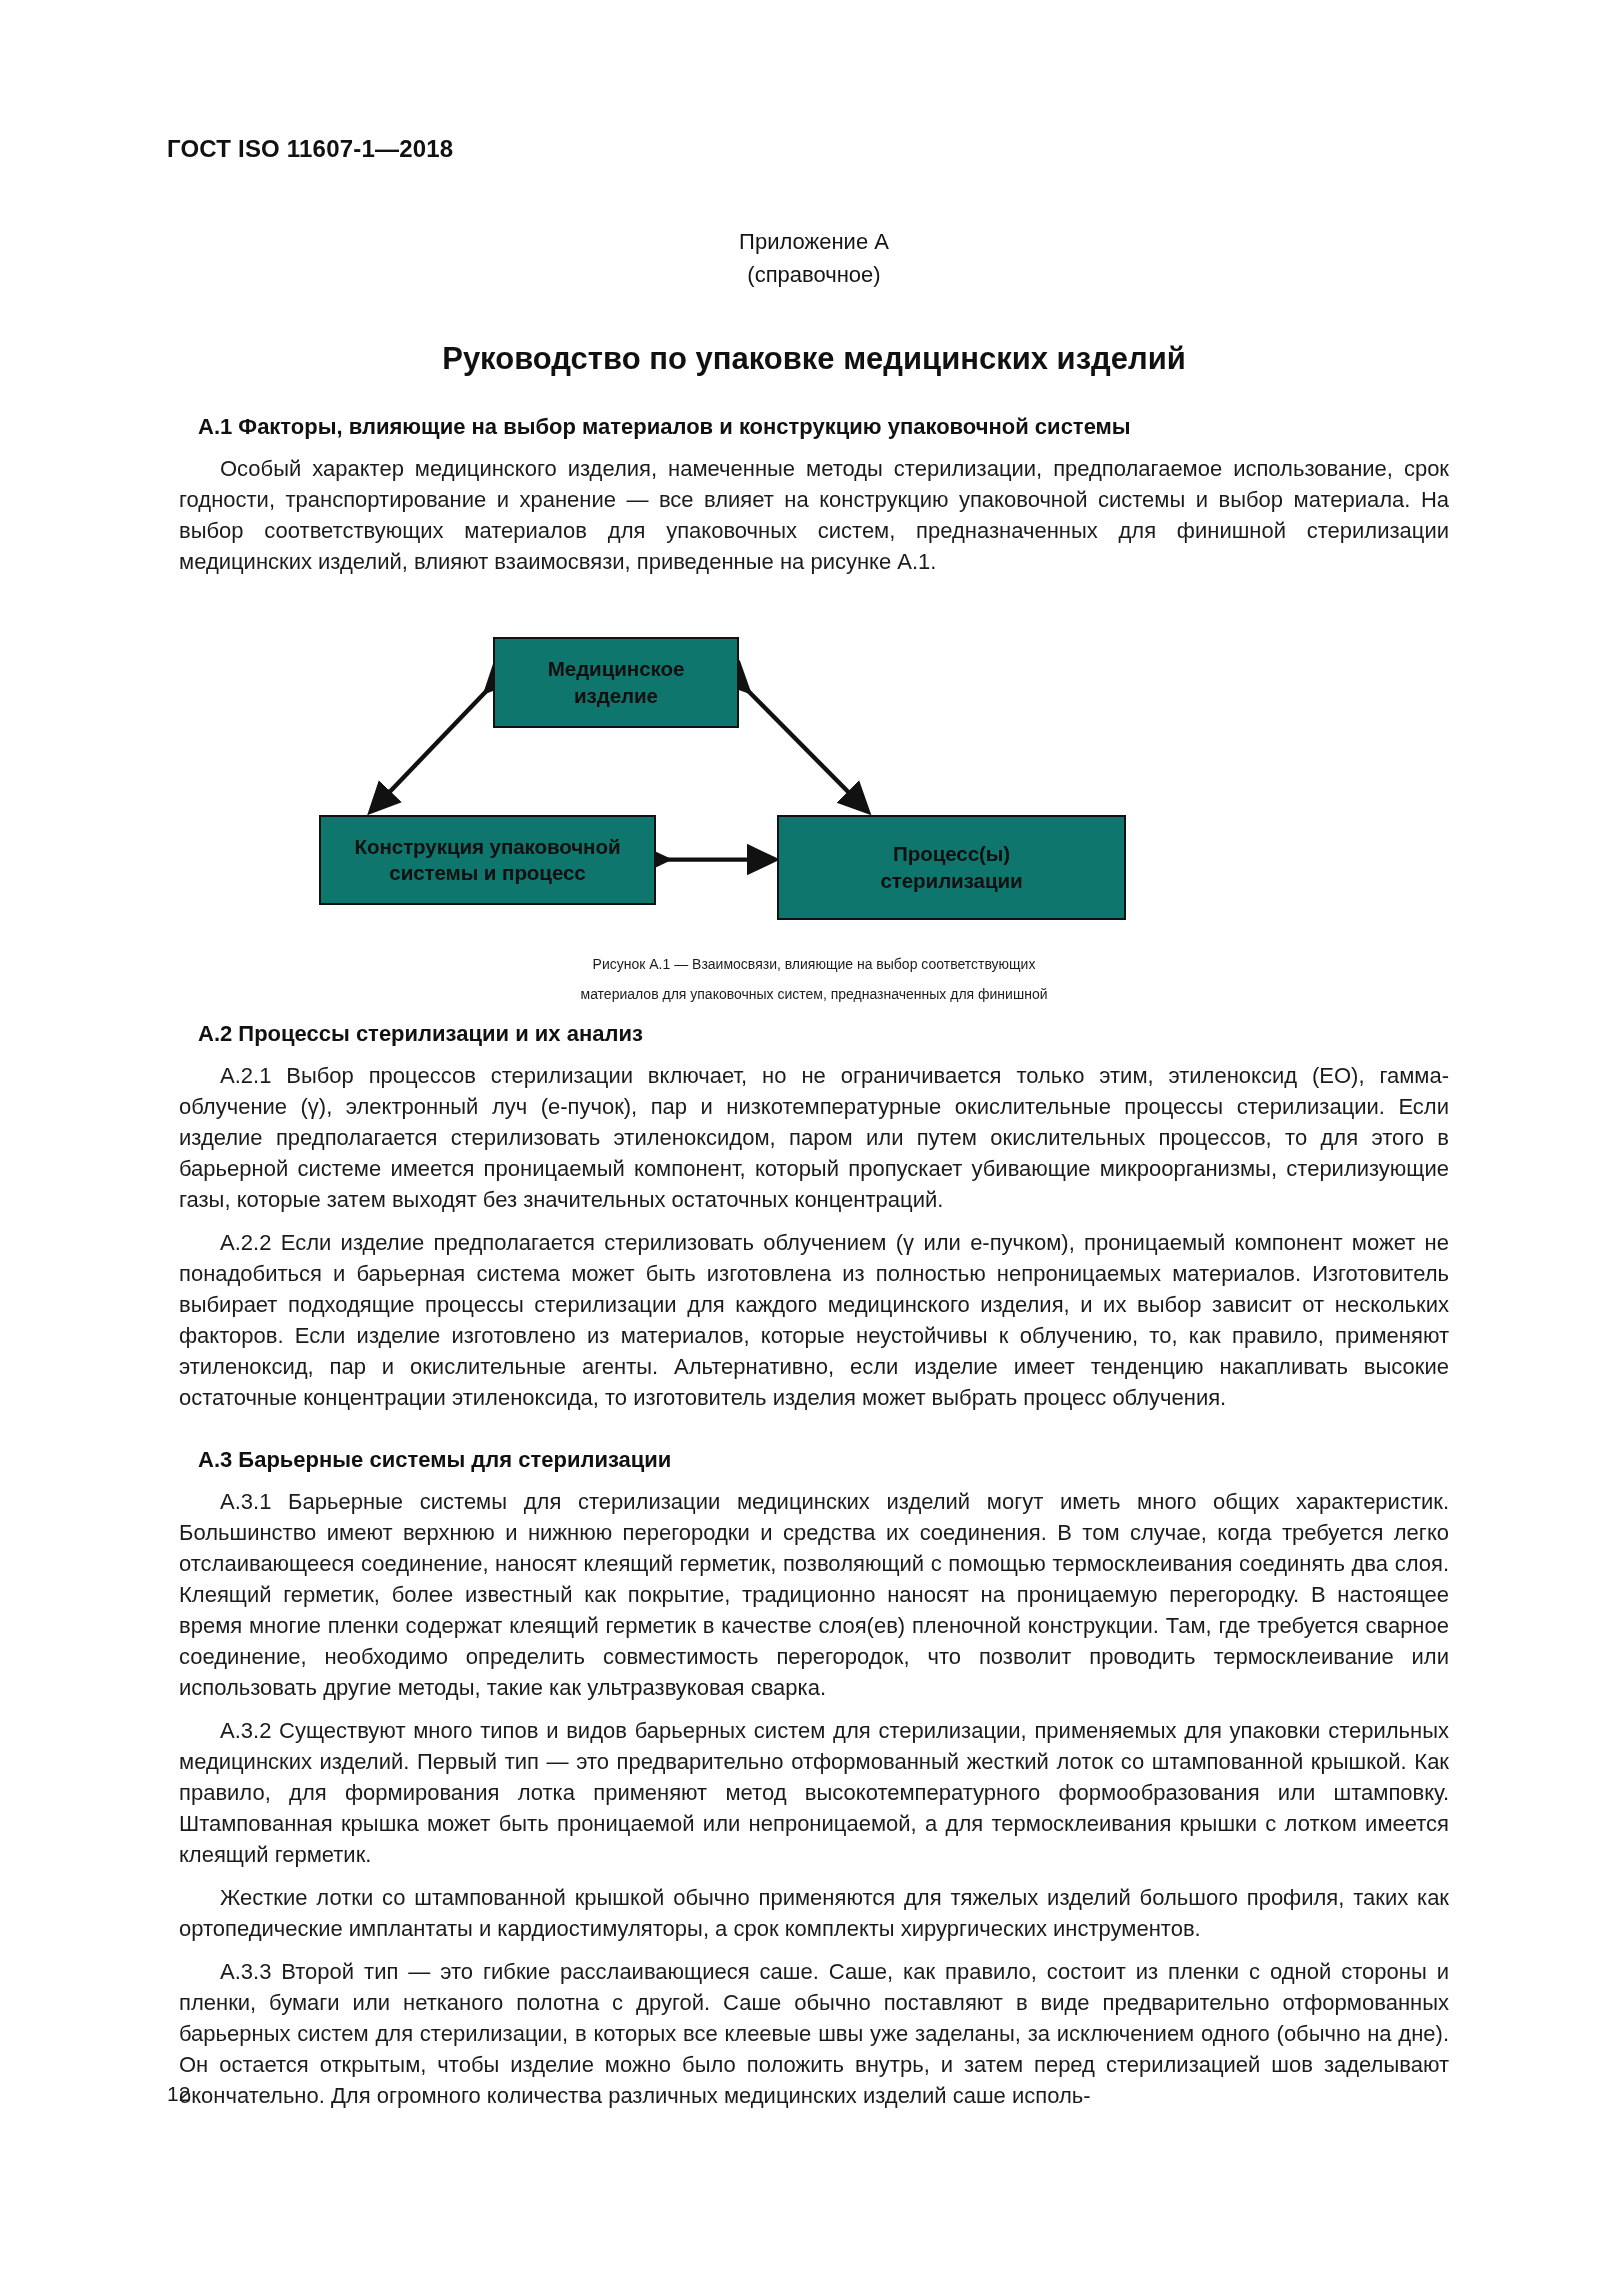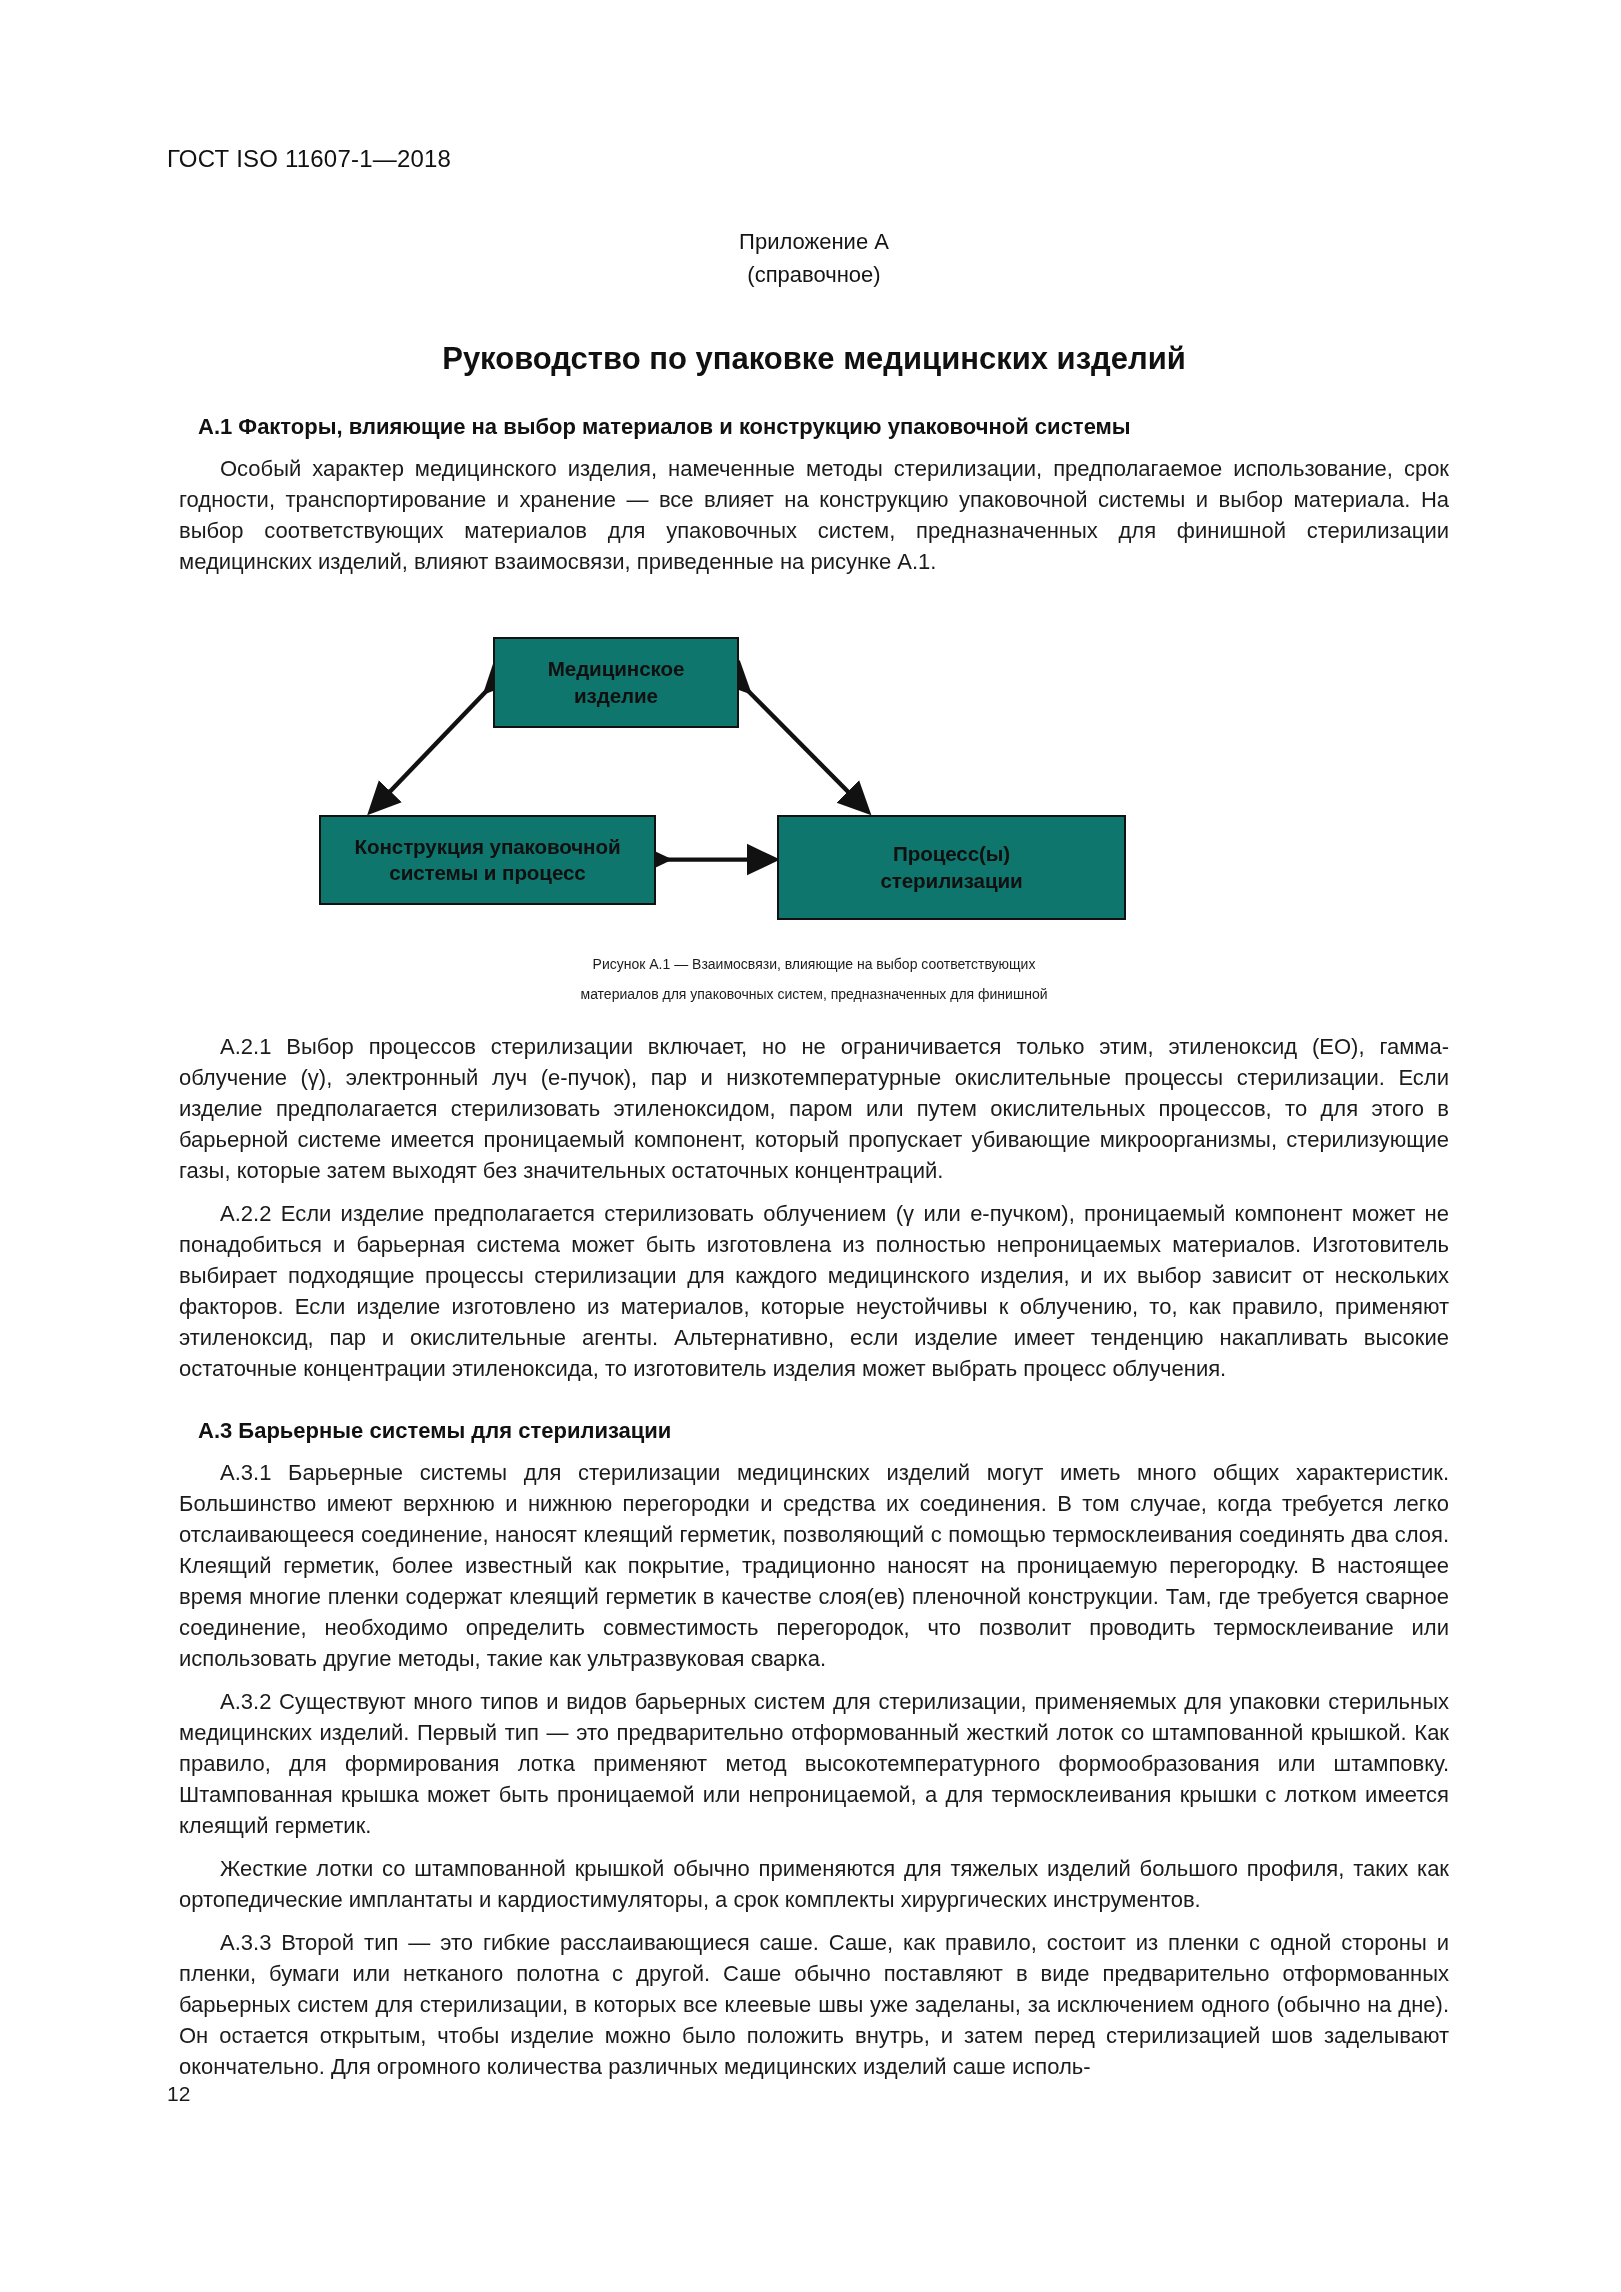--- a/index.html
+++ b/index.html
@@ -23,23 +23,23 @@
     position: absolute;
     left: 167px;
     top: 0;
     width: 1294px;
   }
 
   
   .doc-header {
     position: absolute;
     left: 167px;
-    top: 145px;
+    top: 135px;
     font-size: 24px;
-    font-weight: normal;
+    font-weight: bold;
     letter-spacing: 0.2px;
     color: #111;
     white-space: nowrap;
   }
 
   
   .annex-block {
     position: absolute;
     left: 167px;
     top: 225px;
@@ -221,20 +221,21 @@
     </div>
 
     <div class="fig-caption">
       <span>Рисунок А.1 — Взаимосвязи, влияющие на выбор соответствующих</span>
       <span>материалов для упаковочных систем, предназначенных для финишной</span>
     </div>
   </div>
 
   <div class="content" style="top:1019px;">
 
+    <h3 class="sec-head">A.2 Процессы стерилизации и их анализ</h3>
     <p class="para">A.2.1 Выбор процессов стерилизации включает, но не ограничивается только этим, этиленоксид (ЕО), гамма-облучение (γ), электронный луч (е-пучок), пар и низкотемпературные окислительные процессы стерилизации. Если изделие предполагается стерилизовать этиленоксидом, паром или путем окислительных процессов, то для этого в барьерной системе имеется проницаемый компонент, который пропускает убивающие микроорганизмы, стерилизующие газы, которые затем выходят без значительных остаточных концентраций.</p>
     <p class="para">A.2.2 Если изделие предполагается стерилизовать облучением (γ или е-пучком), проницаемый компонент может не понадобиться и барьерная система может быть изготовлена из полностью непроницаемых материалов. Изготовитель выбирает подходящие процессы стерилизации для каждого медицинского изделия, и их выбор зависит от нескольких факторов. Если изделие изготовлено из материалов, которые неустойчивы к облучению, то, как правило, применяют этиленоксид, пар и окислительные агенты. Альтернативно, если изделие имеет тенденцию накапливать высокие остаточные концентрации этиленоксида, то изготовитель изделия может выбрать процесс облучения.</p>
 
     <div class="gap-md"></div>
 
     <h3 class="sec-head">A.3 Барьерные системы для стерилизации</h3>
     <p class="para">A.3.1 Барьерные системы для стерилизации медицинских изделий могут иметь много общих характеристик. Большинство имеют верхнюю и нижнюю перегородки и средства их соединения. В том случае, когда требуется легко отслаивающееся соединение, наносят клеящий герметик, позволяющий с помощью термосклеивания соединять два слоя. Клеящий герметик, более известный как покрытие, традиционно наносят на проницаемую перегородку. В настоящее время многие пленки содержат клеящий герметик в качестве слоя(ев) пленочной конструкции. Там, где требуется сварное соединение, необходимо определить совместимость перегородок, что позволит проводить термосклеивание или использовать другие методы, такие как ультразвуковая сварка.</p>
     <p class="para">A.3.2 Существуют много типов и видов барьерных систем для стерилизации, применяемых для упаковки стерильных медицинских изделий. Первый тип — это предварительно отформованный жесткий лоток со штампованной крышкой. Как правило, для формирования лотка применяют метод высокотемпературного формообразования или штамповку. Штампованная крышка может быть проницаемой или непроницаемой, а для термосклеивания крышки с лотком имеется клеящий герметик.</p>
     <p class="para">Жесткие лотки со штампованной крышкой обычно применяются для тяжелых изделий большого профиля, таких как ортопедические имплантаты и кардиостимуляторы, а срок комплекты хирургических инструментов.</p>
     <p class="para">A.3.3 Второй тип — это гибкие расслаивающиеся саше. Саше, как правило, состоит из пленки с одной стороны и пленки, бумаги или нетканого полотна с другой. Саше обычно поставляют в виде предварительно отформованных барьерных систем для стерилизации, в которых все клеевые швы уже заделаны, за исключением одного (обычно на дне). Он остается открытым, чтобы изделие можно было положить внутрь, и затем перед стерилизацией шов заделывают окончательно. Для огромного количества различных медицинских изделий саше исполь-</p>

